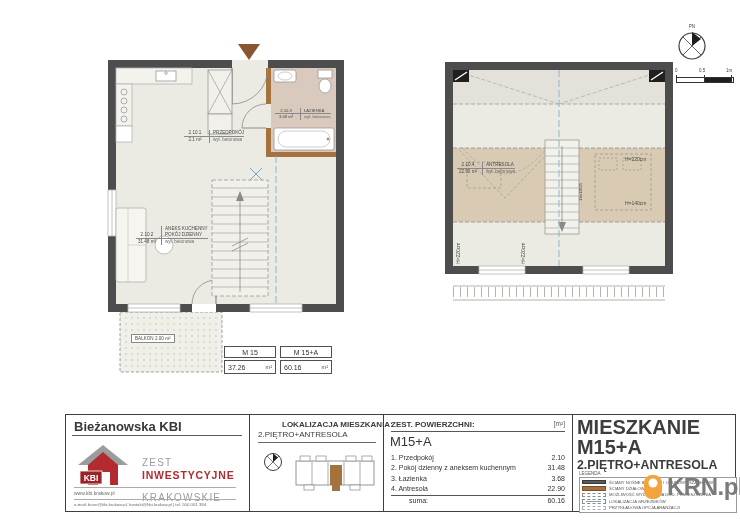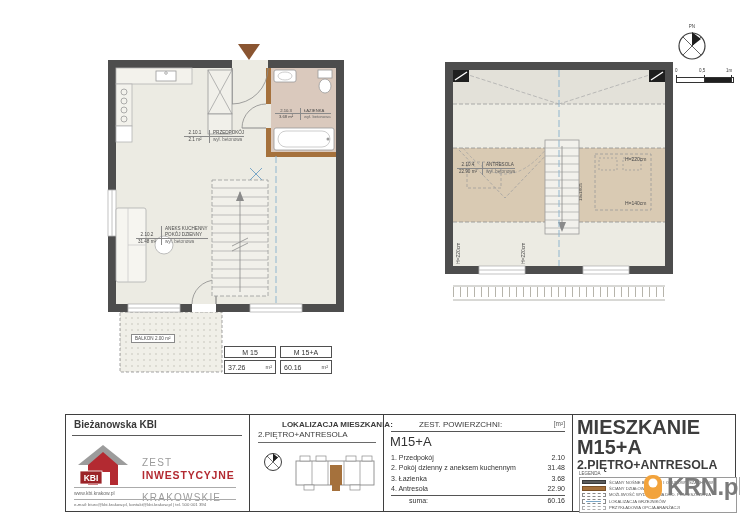--- a/index.html
+++ b/index.html
@@ -28,21 +28,21 @@
   
   #scalebar{position:absolute;left:676px;top:68px;width:60px;height:18px;font-size:4.5px;color:#444;}
   #scalebar .bar{position:absolute;left:0;top:9px;width:56px;height:4px;border:0.8px solid #333;background:#fff;}
   #scalebar .fill{position:absolute;left:28px;top:9.8px;width:28px;height:4px;background:#1f1f1f;}
   #scalebar .tick{position:absolute;top:7px;width:1px;height:8px;background:#333;}
   #compass{position:absolute;left:674px;top:24px;width:36px;text-align:center;font-size:4.5px;color:#444;}
   
   #tb{position:absolute;left:65px;top:414px;width:669px;height:96px;border:1px solid #3f3f3f;background:#fff;}
   .tbdiv{position:absolute;top:0;bottom:0;width:1px;background:#3f3f3f;}
   .hline{position:absolute;height:1px;background:#8a8a8a;}
-  .c1-title{position:absolute;left:8px;top:4px;font-size:10px;font-weight:bold;color:#383838;}
+  .c1-title{position:absolute;left:8px;top:4px;font-size:13px;font-weight:bold;color:#383838;}
   .brand1,.brand2{position:absolute;font-size:10px;color:#9b9b9b;letter-spacing:1.2px;}
   .brand3{position:absolute;font-size:10.5px;font-weight:bold;color:#b32a31;letter-spacing:0.8px;}
   .tiny{position:absolute;font-size:5px;color:#6a6a6a;white-space:nowrap;}
   .tiny2{position:absolute;font-size:4.3px;color:#6a6a6a;white-space:nowrap;}
   .loclabel{position:absolute;font-size:8px;font-weight:bold;color:#3a3a3a;white-space:nowrap;}
   .locvalue{position:absolute;font-size:8px;color:#3a3a3a;white-space:nowrap;}
   .zrow{display:flex;justify-content:space-between;font-size:7px;color:#333;line-height:10.4px;}
   .apt{position:absolute;font-weight:bold;color:#3d3d3d;transform:scaleX(.95);transform-origin:left top;white-space:nowrap;}
   .legendbox{position:absolute;left:513px;top:62px;width:152px;border:0.6px solid #9a9a9a;
              background:#fff;padding:1px 2px;}
@@ -328,21 +328,21 @@
       <rect x="22" y="5" width="10" height="5" fill="#fff" stroke="#8a8a8a" stroke-width="0.7"></rect>
       <rect x="52" y="5" width="10" height="5" fill="#fff" stroke="#8a8a8a" stroke-width="0.7"></rect>
       <rect x="68" y="5" width="10" height="5" fill="#fff" stroke="#8a8a8a" stroke-width="0.7"></rect>
       <rect x="10" y="34" width="10" height="5" fill="#fff" stroke="#8a8a8a" stroke-width="0.7"></rect>
       <rect x="56" y="34" width="10" height="5" fill="#fff" stroke="#8a8a8a" stroke-width="0.7"></rect>
       <rect x="36" y="14" width="12" height="20" fill="#a5713c"></rect>
       <rect x="38" y="34" width="8" height="6" fill="#a5713c"></rect>
     </svg>
 
     <div class="abs" style="left:325px;top:5px;width:174px;display:flex;justify-content:space-between;">
-      <span style="font-size:8px;font-weight:normal;color:#3a3a3a;margin-left:28px;">ZEST. POWIERZCHNI:</span>
+      <span style="font-size:8px;font-weight:bold;color:#3a3a3a;">ZEST. POWIERZCHNI:</span>
       <span style="font-size:6.5px;color:#555;">[m²]</span>
     </div>
     <div class="hline" style="left:325px;top:16px;width:174px;background:#555;"></div>
     <span class="abs" style="left:324px;top:19px;font-size:13px;color:#333;">M15+A</span>
     <div class="abs" style="left:325px;top:38px;width:174px;">
       <div class="zrow">
           <span>1. Przedpokój</span>
           <span>2.10</span>
         </div>
       <div class="zrow">

